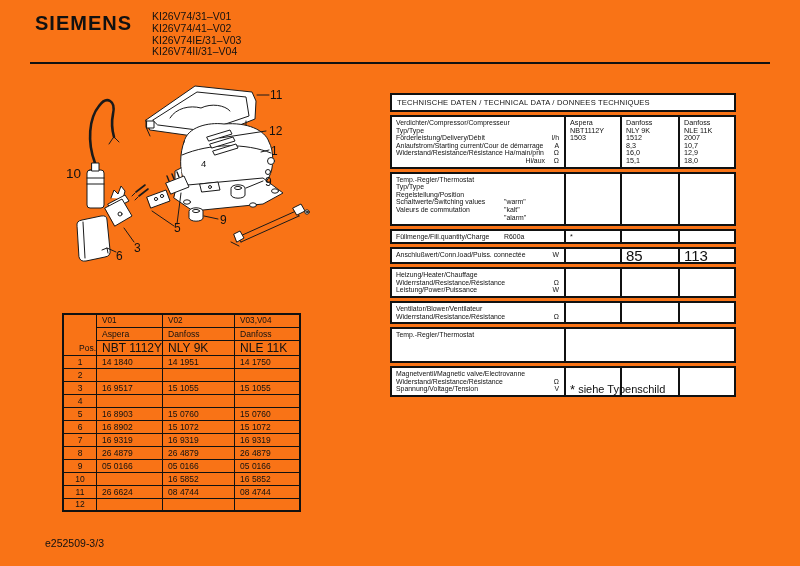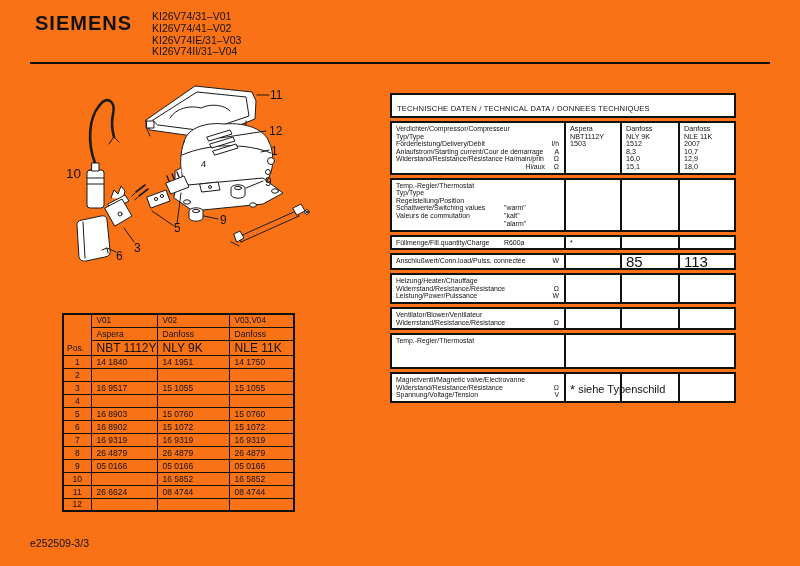--- a/index.html
+++ b/index.html
@@ -16,21 +16,21 @@
   
   .diagram { position:absolute; left:50px; top:80px; width:280px; height:238px; }
   .diagram svg { position:absolute; left:0; top:0; }
   .co { position:absolute; font-size:12px; color:#111; white-space:nowrap; }
   .co.big { font-size:13.5px; }
   .co.small { font-size:9.5px; }
 
   
   .tt { position:absolute; left:390px; top:93px; width:346px; font-size:6.9px; }
   .tt-box { border:2px solid #111; background:#fff; margin-bottom:3px; display:flex; }
-  .tt-title { display:block; padding:9px 4px 3px 5px; font-size:7.6px; letter-spacing:.2px; }
+  .tt-title { display:block; padding:3px 4px 3px 5px; font-size:7.6px; letter-spacing:.2px; }
   .tt-label { width:172px; padding:2px 3px 2px 4px; position:relative; }
   .tt-line { position:relative; height:7.6px; line-height:7.6px; white-space:nowrap; }
   .tt-line.ra { text-align:right; padding-right:16px; }
   .tt-unit { position:absolute; right:2px; top:0; }
   .tt-mid { position:absolute; left:108px; top:0; }
   .tt-cell { border-left:2px solid #111; padding:2px 0 2px 4px; overflow:hidden; }
   .tt-c1 { width:56px; } .tt-c2 { width:58px; } .tt-c3 { width:56px; }
   .tt-cell .tt-line { font-size:7.2px; }
   .tt-cell .vbig { font-size:15px; height:9px; line-height:9px; }
   .tt-merged { flex:1; border-left:2px solid #111; }
@@ -38,28 +38,28 @@
   .h-b2 .tt-label { min-height:50px; }
   .star-cell { font-size:9px; }
   .footnote { position:absolute; left:570px; top:382px; font-size:11px; }
   .footnote .fs { font-size:13px; vertical-align:-1px; }
 
   
   .pt { position:absolute; left:62px; top:313px; border-collapse:collapse; }
   .pt td { border:1.2px solid #111; padding:0 0 0 5px; font-size:8.5px; height:13px;
            text-align:left; vertical-align:middle; white-space:nowrap; }
   .pt { border:2px solid #111; }
-  .pt .posh { width:28px; text-align:left; padding-left:3px; vertical-align:bottom; padding-bottom:2px; }
+  .pt .posh { width:28px; text-align:left; padding-left:15px; vertical-align:bottom; padding-bottom:2px; }
   .pt .c1 { width:66px; } .pt .c2 { width:72px; } .pt .c3 { width:65px; }
   .pt .variant { font-size:8.2px; }
   .pt .brandr { font-size:8.6px; }
   .pt .modelr { font-size:12px; }
   .pt .posn { text-align:center; padding-left:0; }
 
-  .docnum { position:absolute; left:30px; top:537px; font-size:10.5px; }
+  .docnum { position:absolute; left:45px; top:537px; font-size:10.5px; }
 </style>
 </head>
 <body>
 
 <div class="page">
 
   <div class="brand">SIEMENS</div>
   <div class="models">
     <div>KI26V74/31–V01</div>
     <div>KI26V74/41–V02</div>

